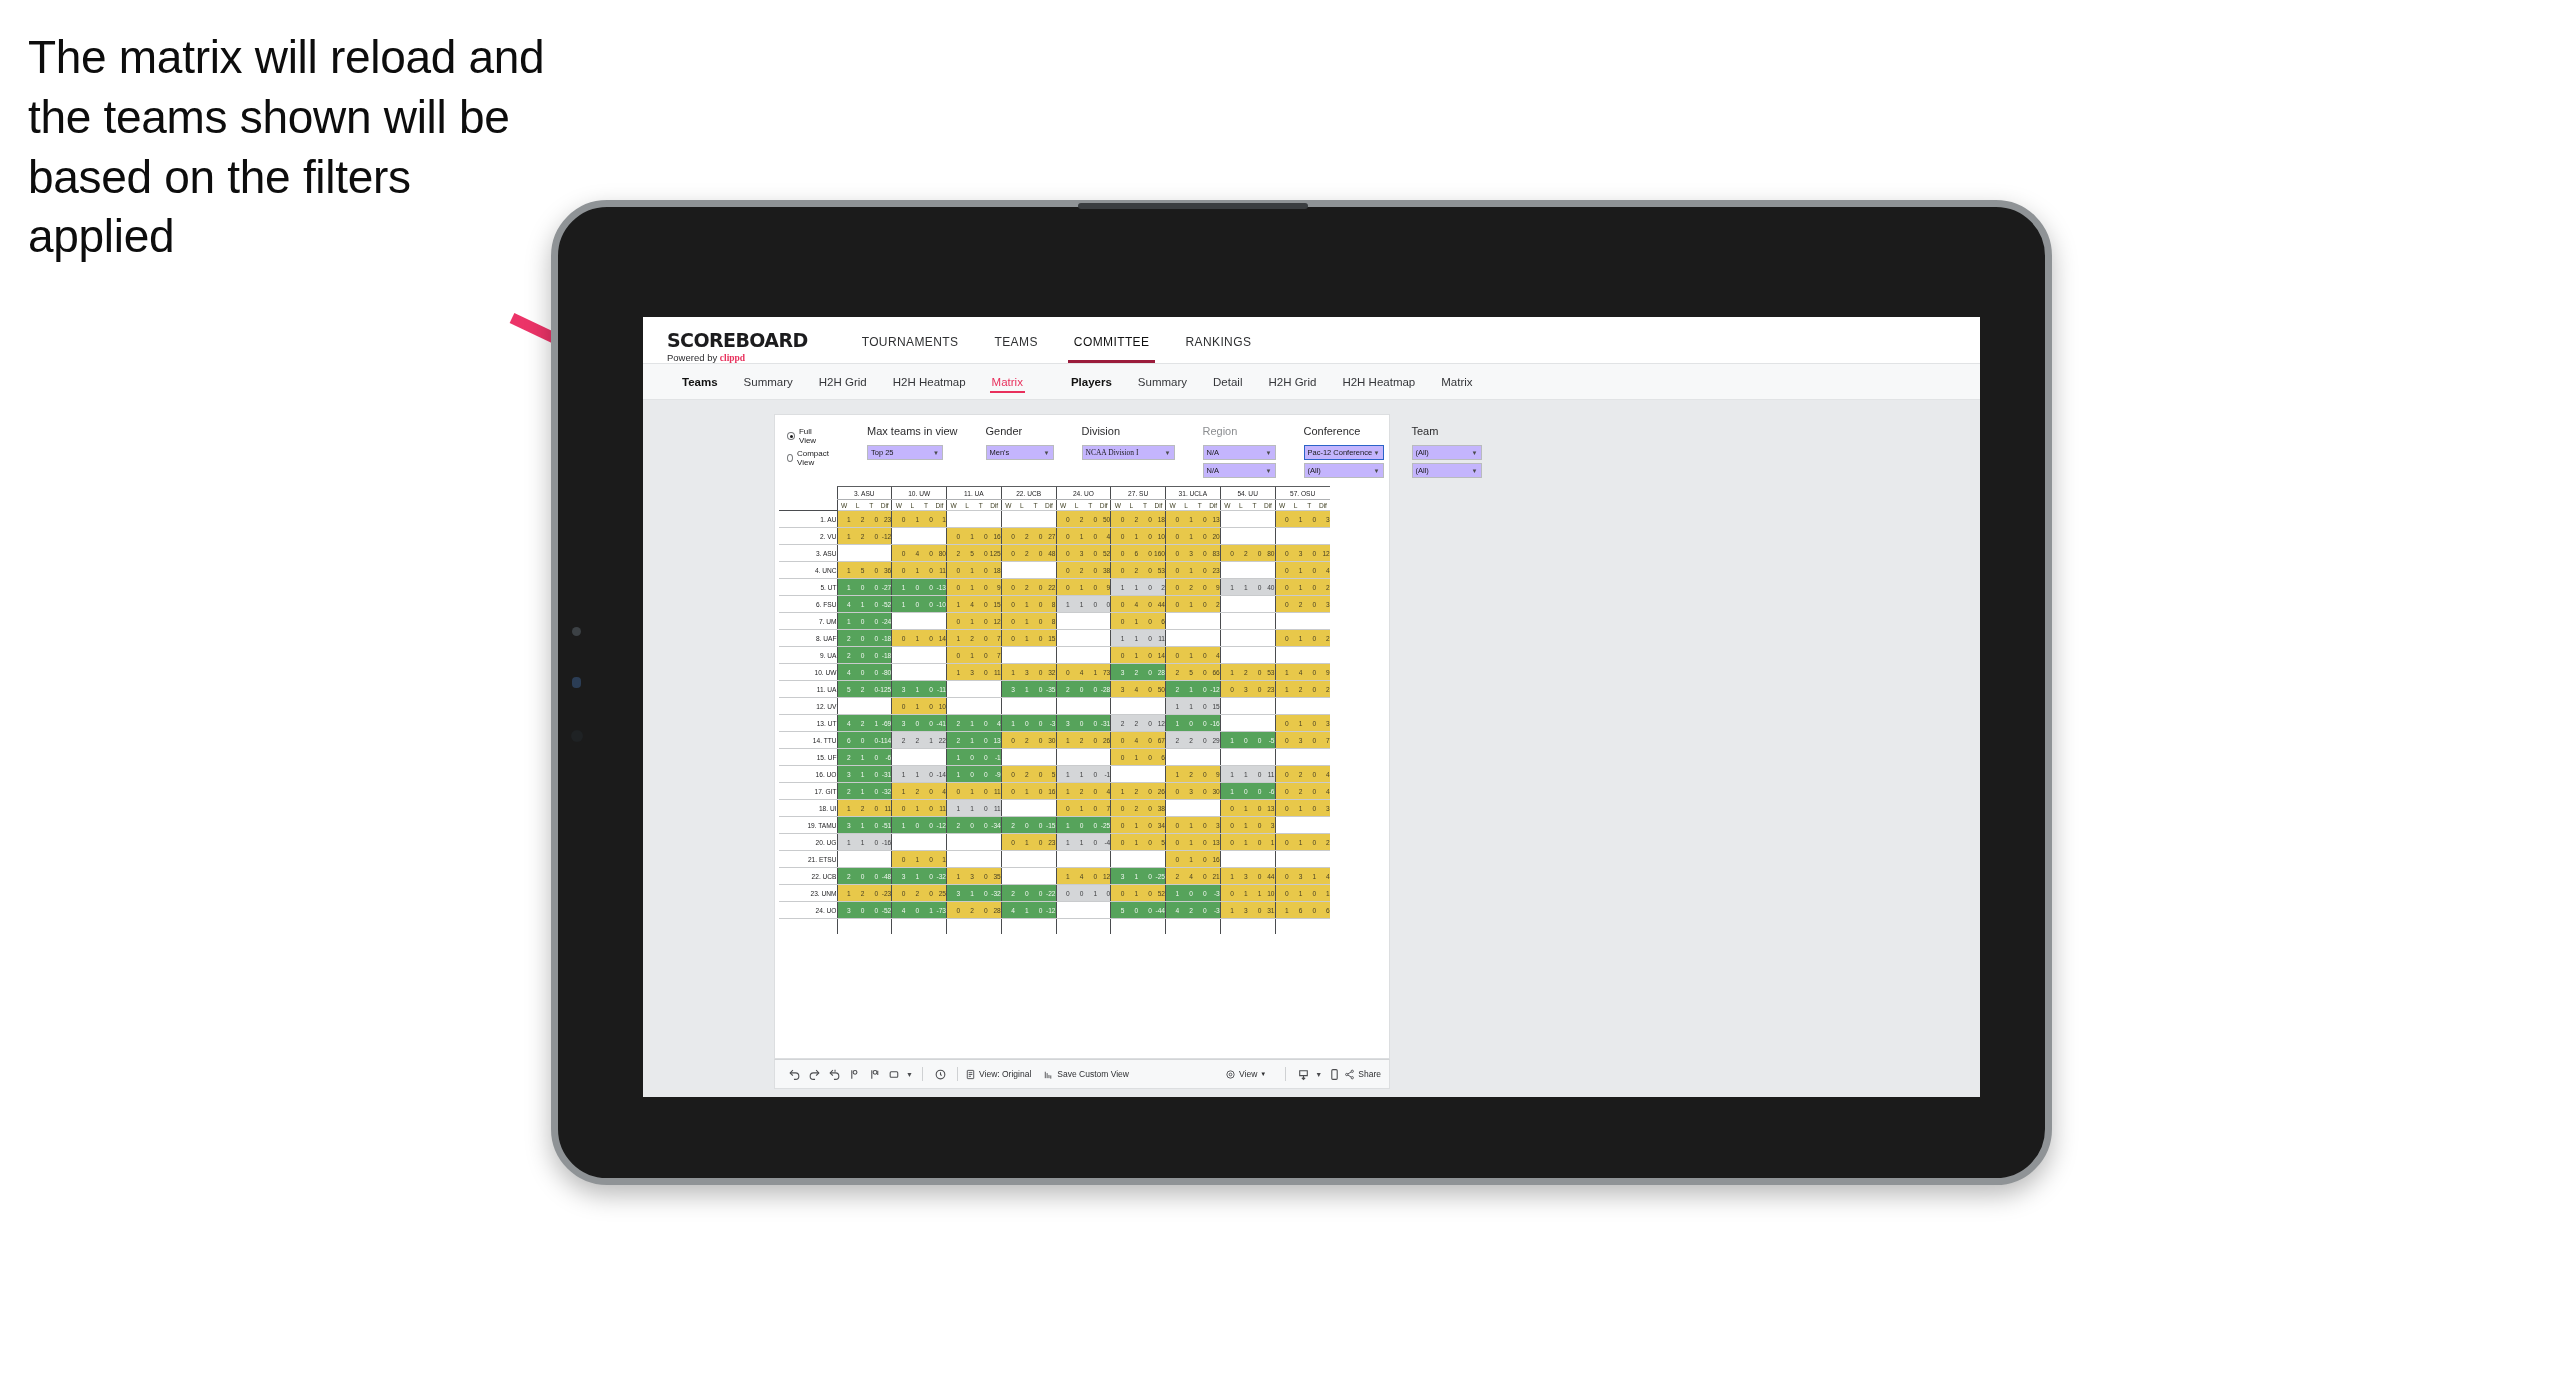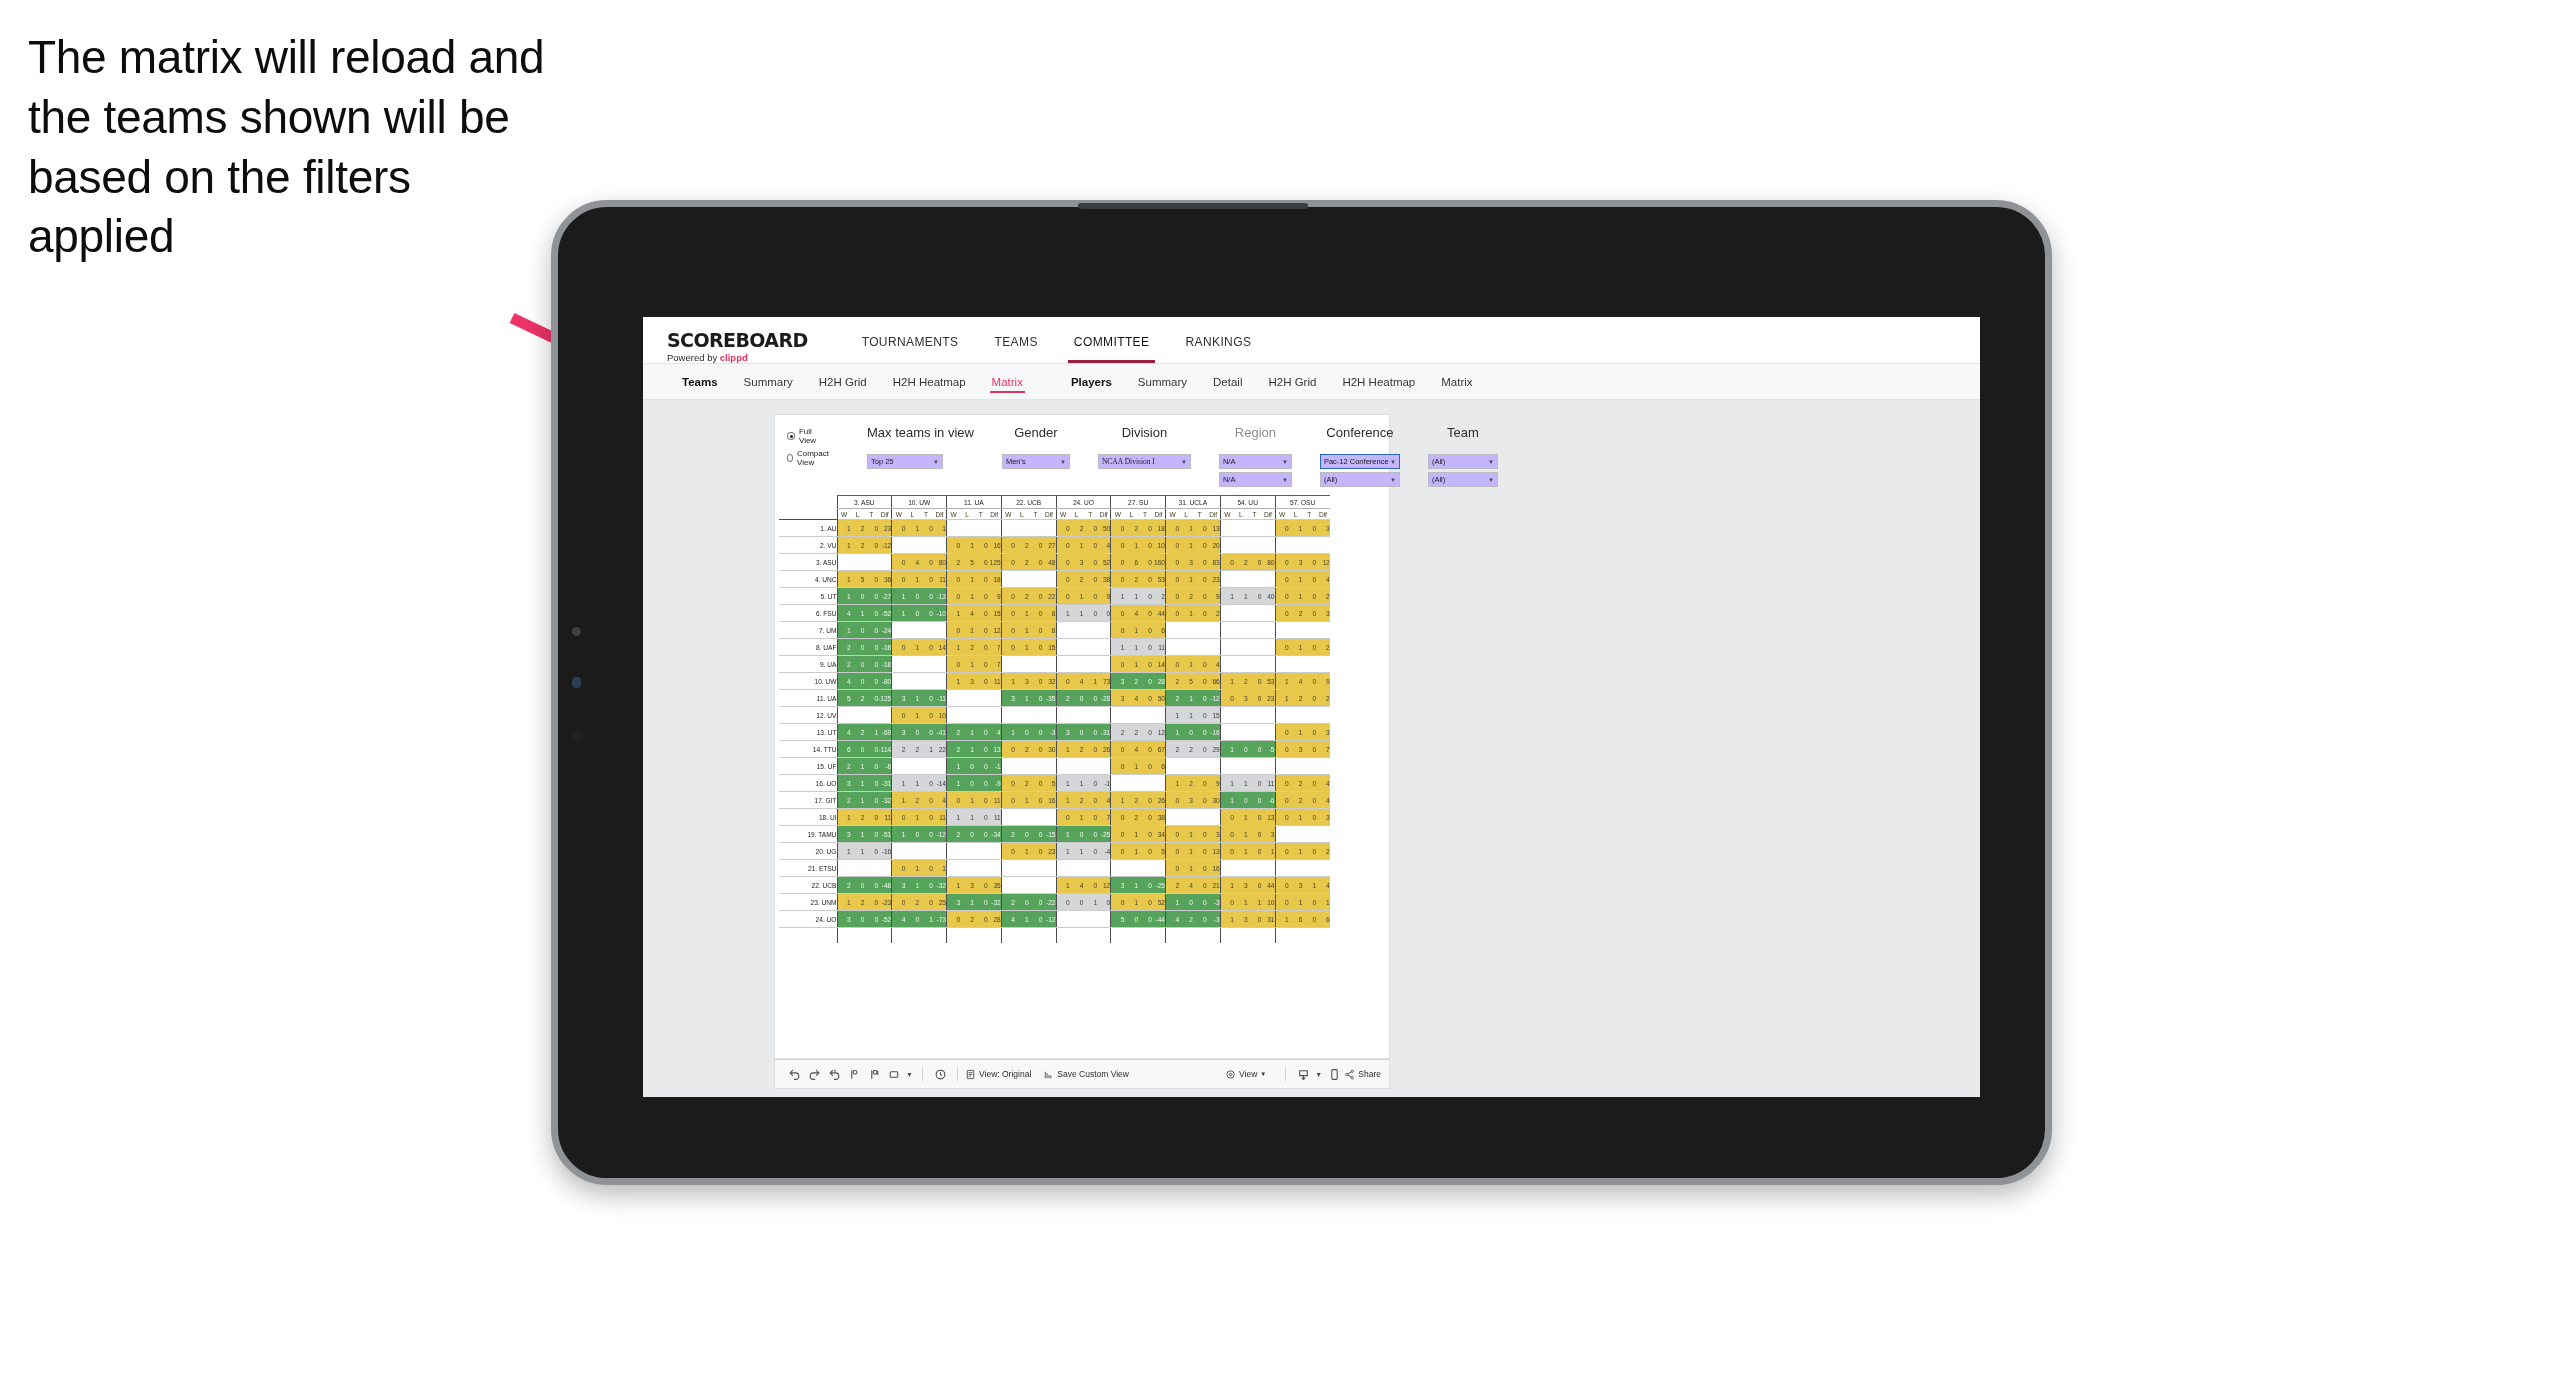--- a/index.html
+++ b/index.html
@@ -50,21 +50,21 @@
 
   
   #topnav {
     height: 47px; background: #ffffff;
     display: flex; align-items: flex-end; padding-left: 24px;
     border-bottom: 1px solid #e1e3e5;
   }
   .brand { display: flex; flex-direction: column; margin-right: 36px; }
   .brand-name { font-size: 19px; font-weight: 800; letter-spacing: -0.6px; color: #1c1c1e; font-family: "DejaVu Sans", sans-serif; }
   .brand-sub { font-size: 9.5px; color: #2b2b2e; margin-top: 1px; }
-  .brand-sub .clippd { color: #e8305c; font-weight: 700; }
+  .brand-sub .clippd { color: #e8305c; font-weight: 700; font-family: Liberation Serif, serif; }
   .topnav-item {
     font-size: 12px; letter-spacing: 0.4px; color: #2f3032;
     padding: 15px 18px 14px; cursor: pointer; position: relative;
   }
   .topnav-item.active { color: #111; }
   .topnav-item.active::after {
     content: ""; position: absolute; left: 12px; right: 12px; bottom: 0; height: 3px; background: #9b1c3c;
   }
 
   
@@ -84,21 +84,21 @@
     position: absolute; left: 131px; top: 14px;
     width: 616px; height: 645px;
     background: #ffffff;
     border: 1px solid #dcdee0;
   }
 
   
   #filters { display: flex; padding: 10px 10px 6px 12px; gap: 16px; align-items: flex-start; }
   .fgroup { margin-right: 12px; }
   .fgroup.radios { margin-right: 20px; padding-top: 2px; }
-  .flabel { font-size: 13px; color: #2c2c2e; margin-bottom: 14px; white-space: nowrap; text-align: center; }
+  .flabel { font-size: 11px; color: #2c2c2e; margin-bottom: 8px; white-space: nowrap; }
   .flabel.muted { color: #8b8d90; }
   .fsel {
     height: 15px; border: 1px solid #b9bbbe; background: #c4b5fd;
     font-size: 7.5px; color: #19191b; display: flex; align-items: center;
     padding: 0 3px; position: relative; white-space: nowrap;
   }
   .fsel.w1 { width: 76px; }
   .fsel.w2 { width: 68px; }
   .fsel.w3 { width: 93px; font-family: Liberation Serif, serif; }
   .fsel.w4 { width: 73px; }

